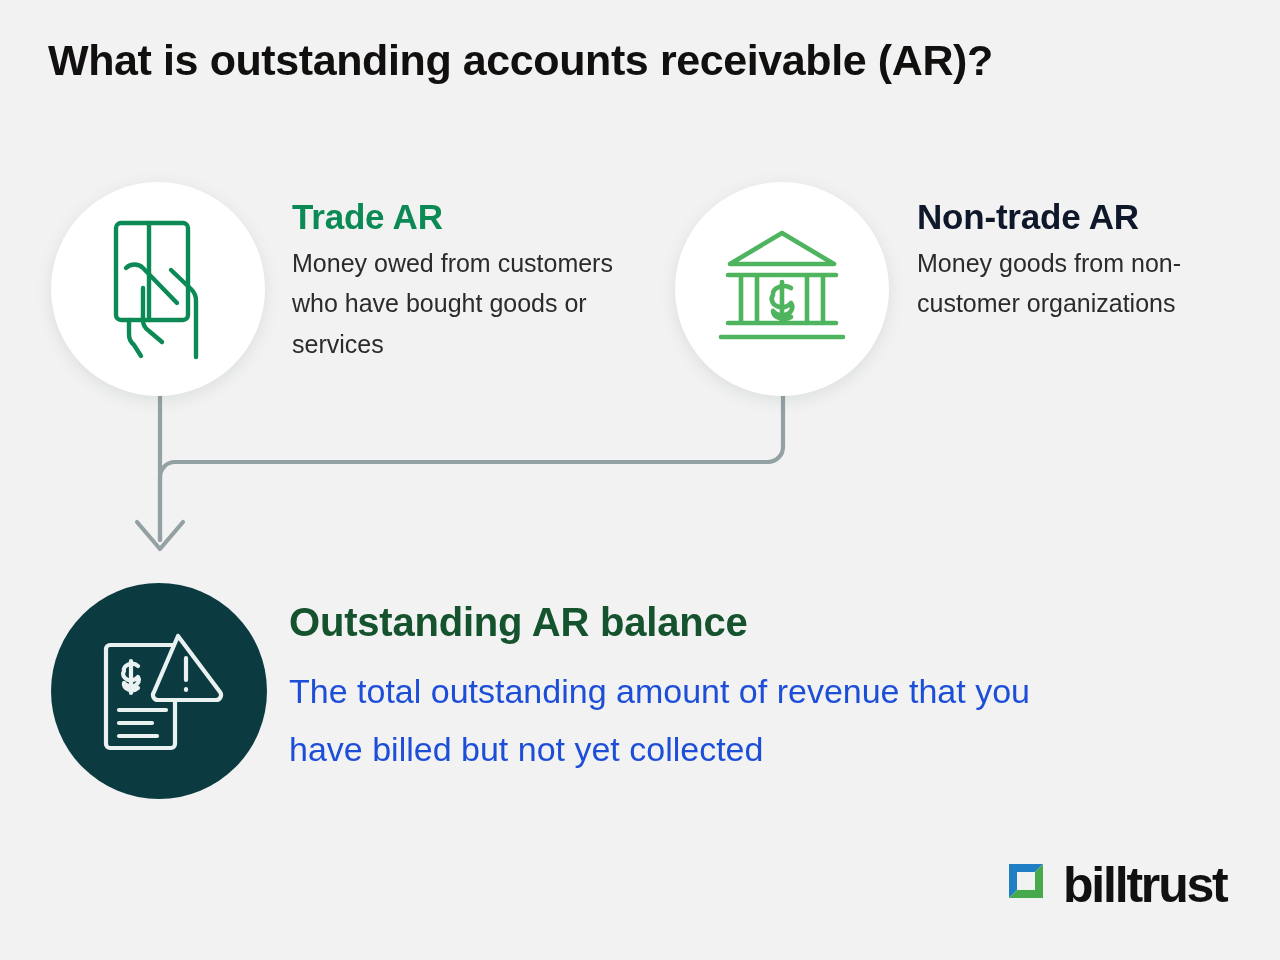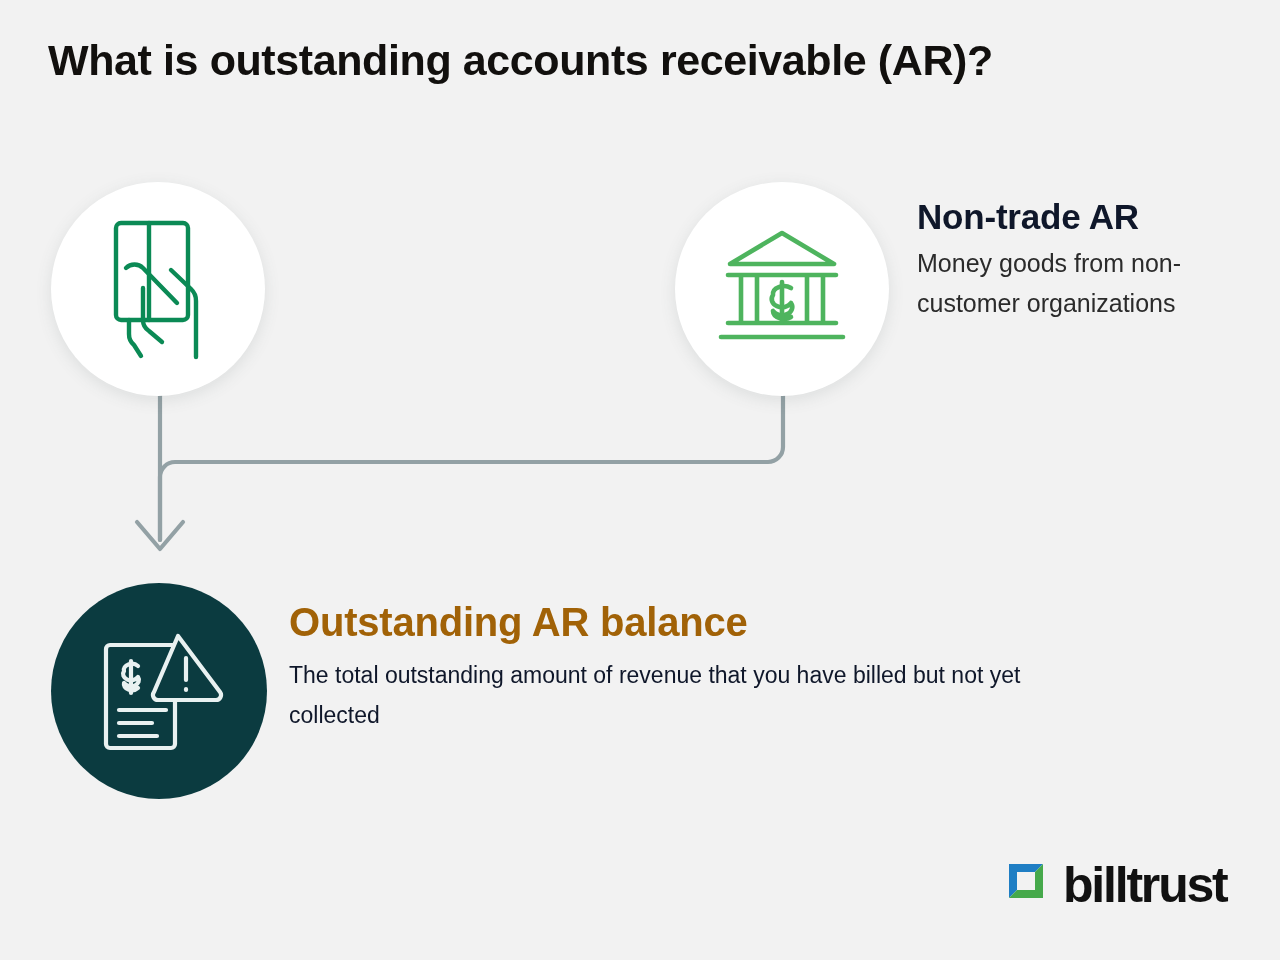--- a/index.html
+++ b/index.html
@@ -117,28 +117,28 @@
     width: 330px;
   }
   #block-nontrade h2 { color: #0f172a; }
 
   #block-balance {
     left: 289px;
     top: 600px;
     width: 760px;
   }
   #block-balance h2 {
-    color: #a16207;
+    color: #14532d;
     font-size: 40px;
-    margin-bottom: 12px;
+    margin-bottom: 18px;
   }
   #block-balance p {
-    font-size: 23px;
+    font-size: 34px;
     line-height: 1.72;
-    color: #0f172a;
+    color: #1d4ed8;
   }
 
   
   #logo {
     position: absolute;
     left: 1002px;
     top: 860px;
     display: flex;
     align-items: center;
     gap: 13px;
@@ -231,20 +231,24 @@
       </g>
 
       <path d="M 84 6 L 126 62 A 5 5 0 0 1 122 70 L 64 70 A 5 5 0 0 1 60 62 Z" fill="#0b3b40" stroke="#e9f1f1" stroke-width="4.2" stroke-linejoin="round"></path>
       <g fill="none" stroke="#e9f1f1" stroke-width="4.2" stroke-linecap="round">
         <path d="M 92 28 L 92 50"></path>
         <path d="M 92 59 L 92 60"></path>
       </g>
     </svg>
   </div>
 
+  <div id="block-trade" class="block">
+    <h2>Trade AR</h2>
+    <p>Money owed from customers who have bought goods or services</p>
+  </div>
 
   <div id="block-nontrade" class="block">
     <h2>Non-trade AR</h2>
     <p>Money goods from non-customer organizations</p>
   </div>
 
   <div id="block-balance" class="block">
     <h2>Outstanding AR balance</h2>
     <p>The total outstanding amount of revenue that you have billed but not yet collected</p>
   </div>

